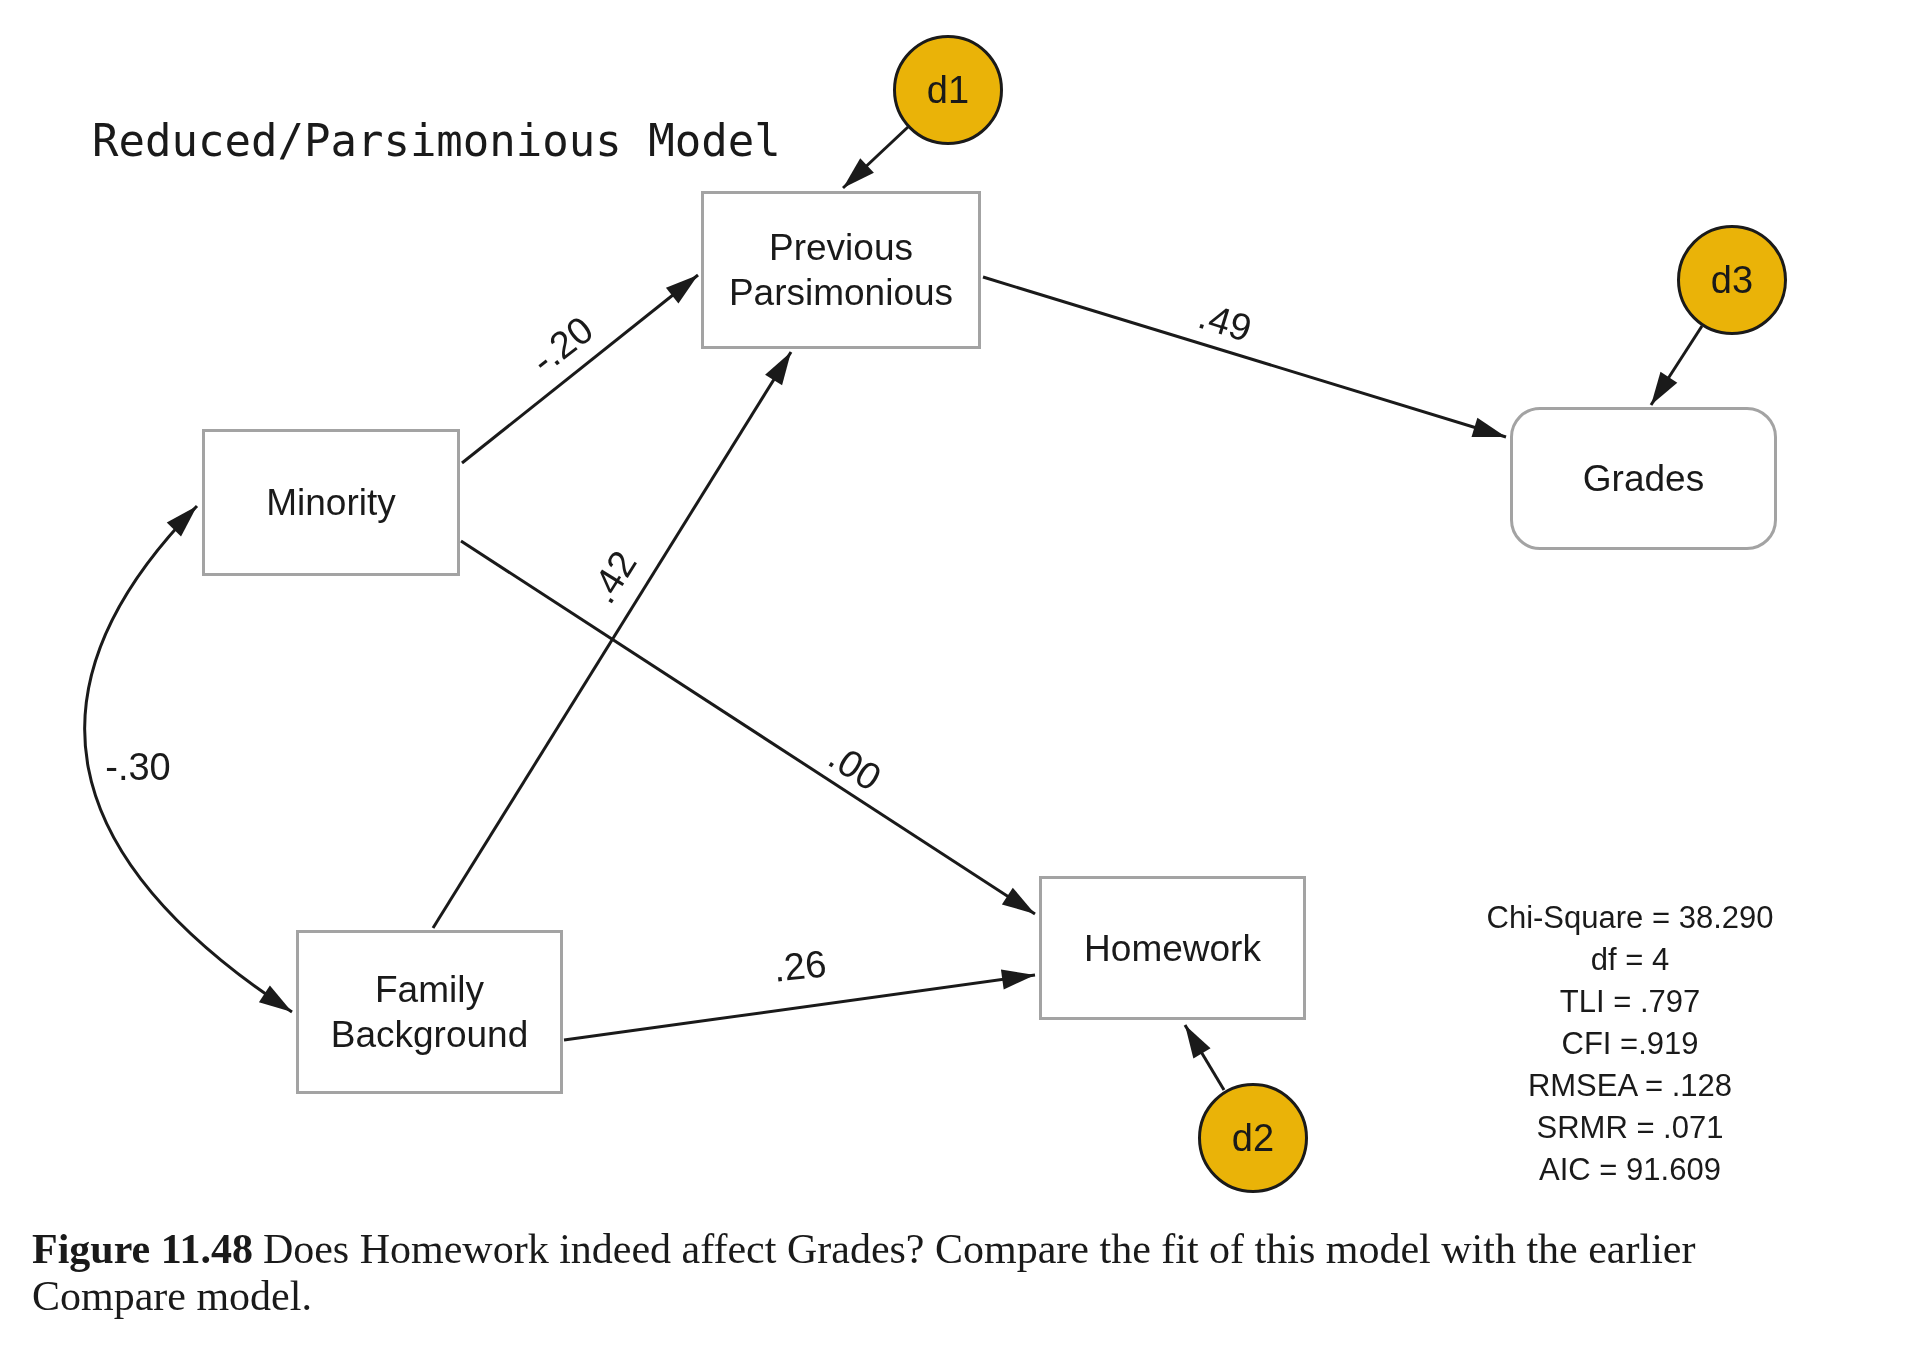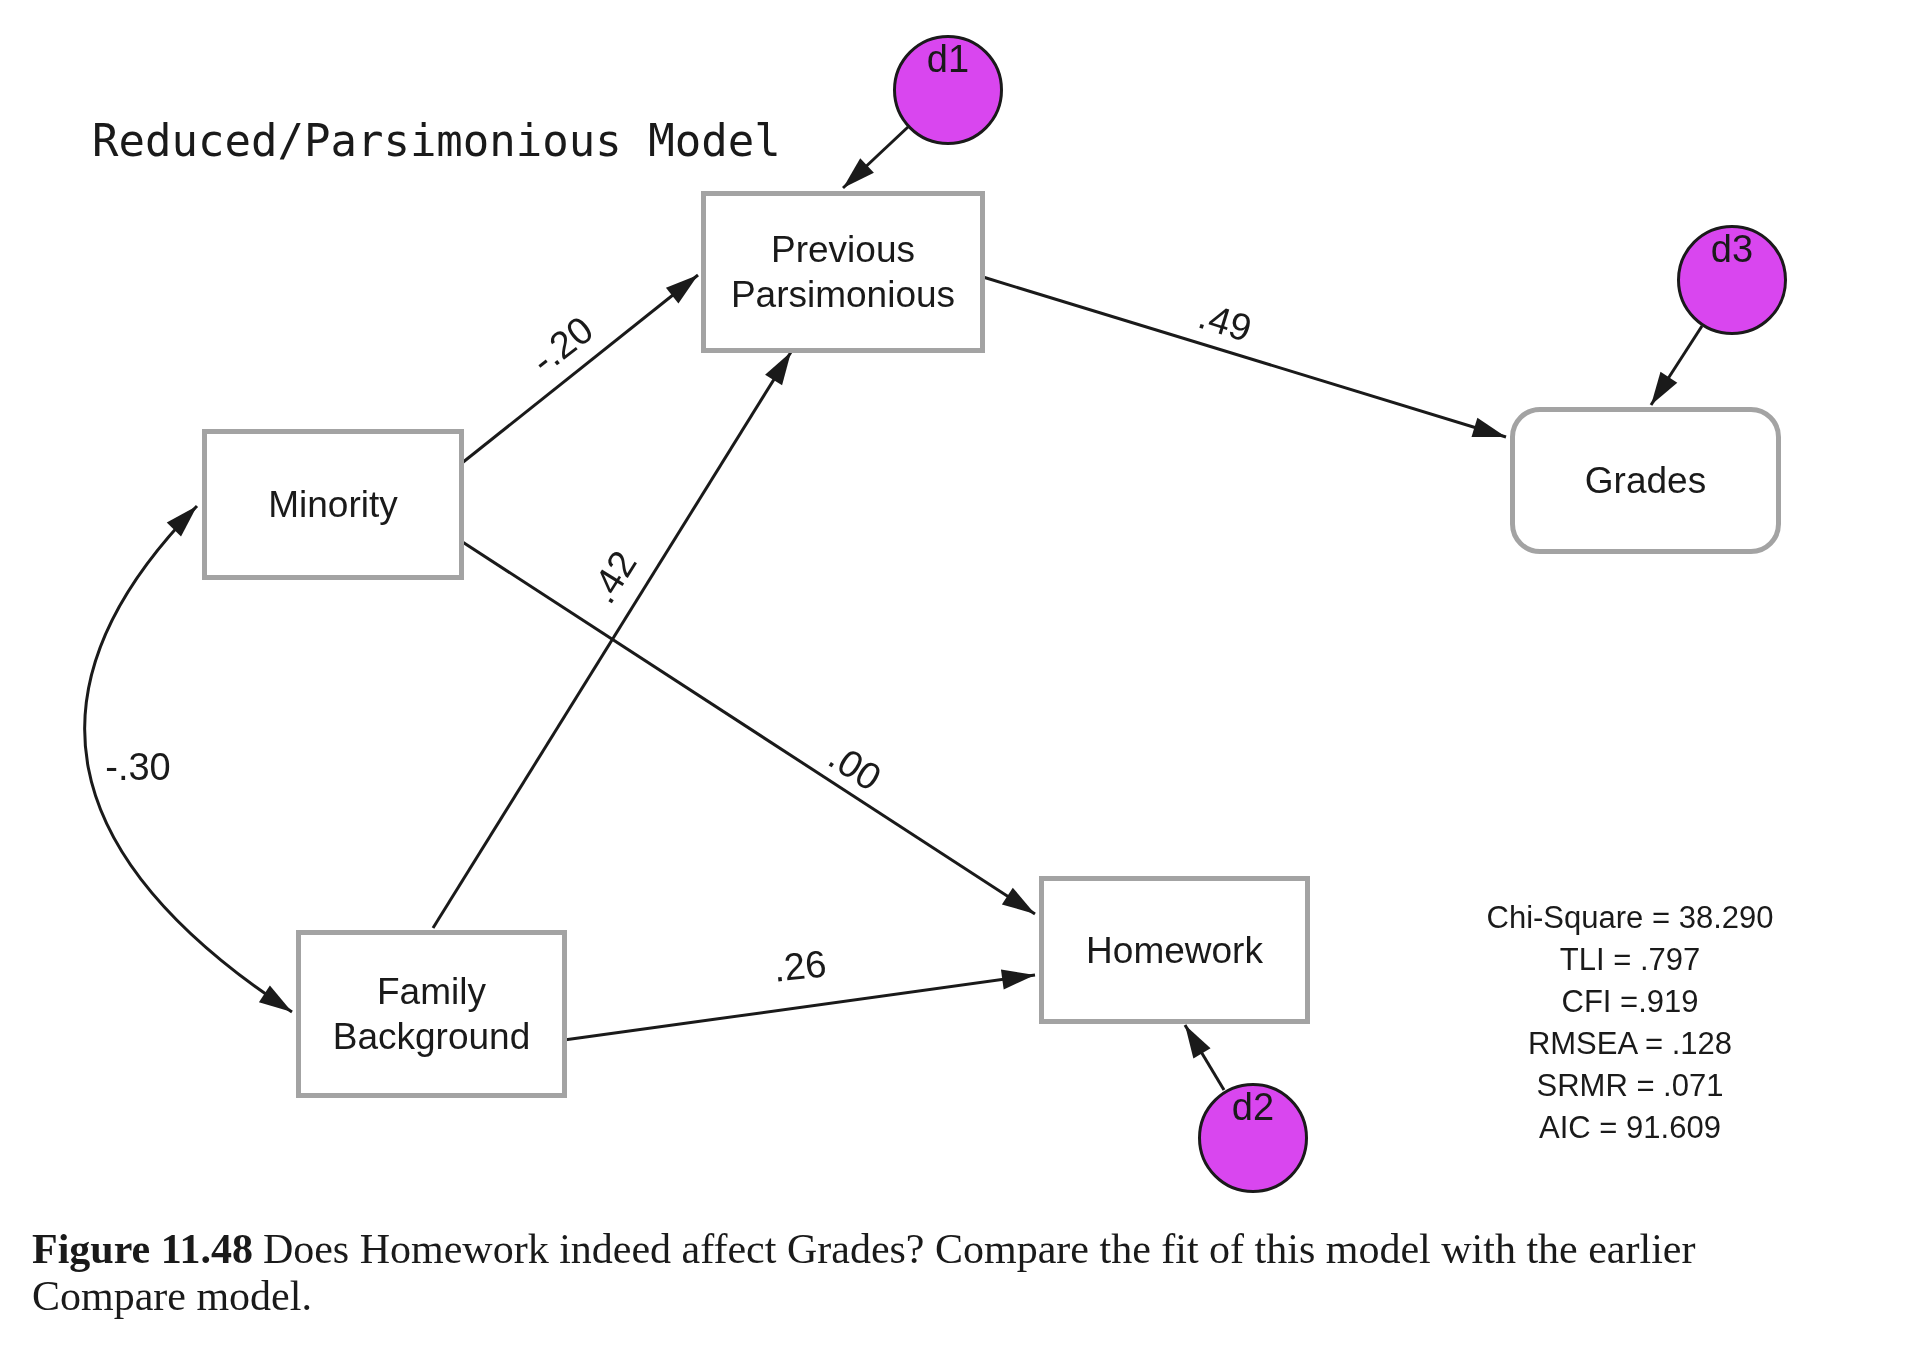--- a/index.html
+++ b/index.html
@@ -12,37 +12,37 @@
     overflow:hidden;
   }
   #wires{position:absolute;left:0;top:0;width:1910px;height:1360px;}
   .diagram-title{
     position:absolute;left:92px;top:121px;
     font-family:"DejaVu Sans Mono","Liberation Mono",monospace;
     font-size:44px;line-height:40px;white-space:nowrap;
   }
   .node{
     position:absolute;
-    border:5px solid #a3a3a3;
+    border:3px solid #a3a3a3;
     background:#ffffff;
     display:flex;flex-direction:column;
     align-items:center;justify-content:center;
     font-size:37px;line-height:45px;
     text-align:center;white-space:nowrap;
   }
   .node-minority{left:202px;top:429px;width:252px;height:141px;}
   .node-family-background{left:296px;top:930px;width:261px;height:158px;}
   .node-previous-achievement{left:701px;top:191px;width:274px;height:152px;}
   .node-homework{left:1039px;top:876px;width:261px;height:138px;}
   .node-grades{left:1510px;top:407px;width:261px;height:137px;border-radius:30px;}
   .disturbance{
     position:absolute;width:104px;height:104px;
     border:3px solid #1a1a1a;border-radius:50%;
-    background:#d946ef;
-    display:flex;align-items:flex-start;justify-content:center;
+    background:#eab308;
+    display:flex;align-items:center;justify-content:center;
     font-size:38px;
   }
   .disturbance-d1{left:893px;top:35px;}
   .disturbance-d2{left:1198px;top:1083px;}
   .disturbance-d3{left:1677px;top:225px;}
   .edge-label{
     position:absolute;
     font-size:38px;line-height:38px;white-space:nowrap;
     transform:translate(-50%,-50%) rotate(var(--r,0deg));
   }
@@ -122,20 +122,21 @@
 
   <div class="edge-label" style="left:562px;top:345px;--r:-38deg;">-.20</div>
   <div class="edge-label" style="left:613px;top:577px;--r:-58deg;">.42</div>
   <div class="edge-label" style="left:855px;top:767px;--r:33deg;">.00</div>
   <div class="edge-label" style="left:800px;top:966px;--r:-6deg;">.26</div>
   <div class="edge-label" style="left:1225px;top:322px;--r:17deg;">.49</div>
   <div class="edge-label" style="left:138px;top:767px;--r:0deg;">-.30</div>
 
   <div class="fit-stats">
     <div>Chi-Square = 38.290</div>
+    <div>df = 4</div>
     <div>TLI = .797</div>
     <div>CFI =.919</div>
     <div>RMSEA = .128</div>
     <div>SRMR = .071</div>
     <div>AIC = 91.609</div>
   </div>
 
   <div class="caption">
     <span class="caption-label">Figure 11.48</span><span class="caption-rest">Does Homework indeed affect Grades? Compare the fit of this model with the earlier</span><br>
     <span>Compare model.</span>

